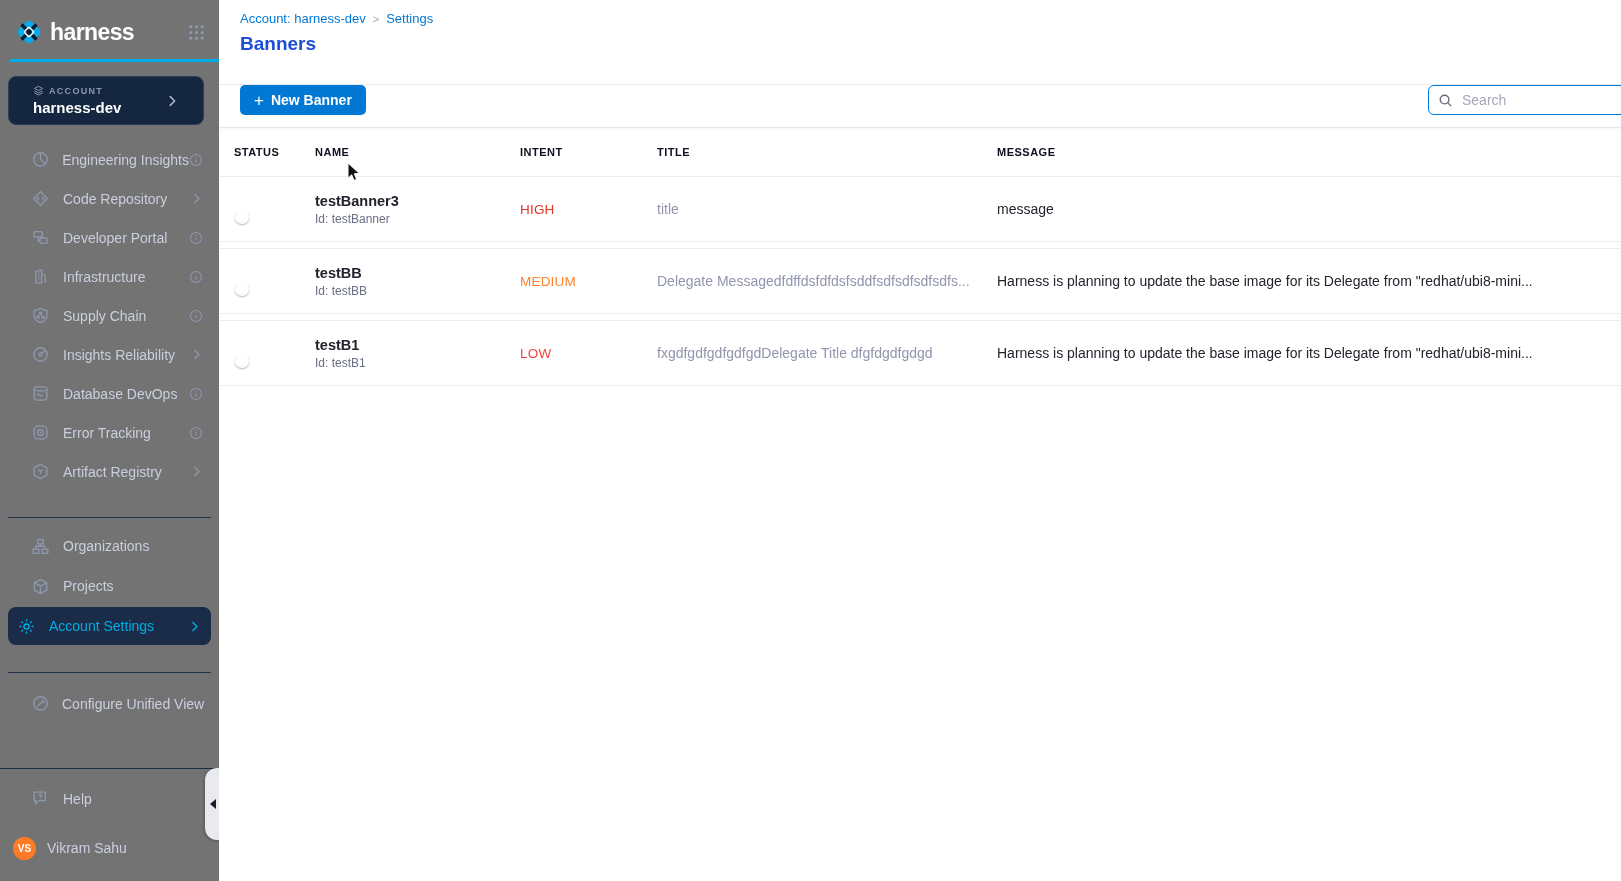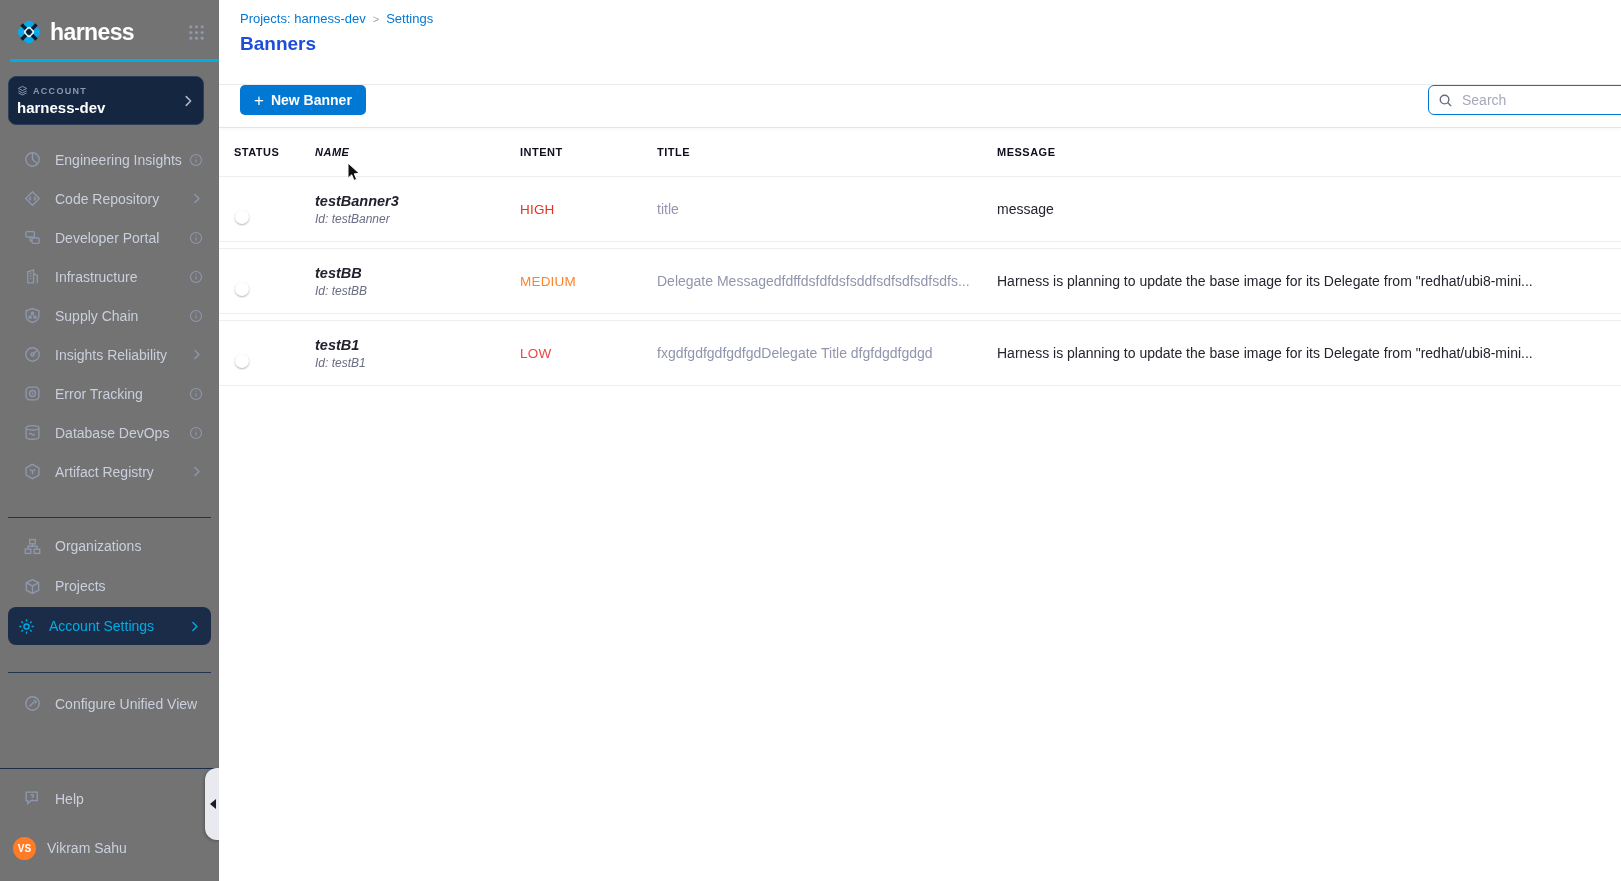--- a/index.html
+++ b/index.html
@@ -11,29 +11,29 @@
 
   
   .sidebar { position:absolute; left:0; top:0; width:219px; height:881px; background:#737373; }
   .logo-row { position:absolute; top:12px; left:14px; right:14px; height:40px; display:flex; align-items:center; }
   .logo-text { color:#fff; font-size:23px; font-weight:bold; letter-spacing:-0.6px; margin-left:6px; }
   .grid-icon { margin-left:auto; color:#8d97ad; cursor:pointer; display:flex; }
   .brand-underline { position:absolute; top:59px; left:10px; width:209px; height:3px; background:#00ade4; }
 
   .account-card { position:absolute; top:76px; left:8px; width:196px; height:49px;
     border:1px solid #2c3e59; background:#142640; border-radius:8px;
-    display:flex; align-items:center; padding:0 8px; cursor:pointer; }
+    display:flex; align-items:center; padding:0 24px; cursor:pointer; }
   .account-texts { flex:1; }
   .account-label { font-size:9px; letter-spacing:1.3px; color:#8d97ad; font-weight:bold;
     display:flex; align-items:center; gap:5px; }
   .account-value { font-size:15px; color:#ffffff; font-weight:bold; margin-top:3px; }
   .account-chevron { color:#aeb5c7; display:flex; }
 
   .nav-group { position:absolute; left:0; right:0; }
-  .nav-item { height:39px; display:flex; align-items:center; padding:0 16px 0 24px; cursor:pointer; font-size:14px; }
+  .nav-item { height:39px; display:flex; align-items:center; padding:0 16px 0 32px; cursor:pointer; font-size:14px; }
   .nav-item .ico { width:18px; margin-right:13px; color:#8d97ad; display:flex; align-items:center; }
   .nav-item .lbl { flex:1; color:#c9cfdd; white-space:nowrap; }
   .nav-item .trail { color:#8d97ad; display:flex; align-items:center; }
   .nav-item.tall { height:40px; }
   .nav-item.active { background:#1b2c48; border-radius:8px; margin:1px 8px; padding:0 10px; height:38px; }
   .nav-item.active .lbl, .nav-item.active .ico, .nav-item.active .trail { color:#00ade4; }
   .sb-divider { position:absolute; left:8px; right:8px; height:1px; background:#22334d; }
 
   .help-row { position:absolute; top:779px; left:0; right:0; }
   .user-row { position:absolute; top:831px; left:0; right:0; height:34px; display:flex; align-items:center; padding-left:13px; cursor:pointer; }
@@ -64,21 +64,21 @@
   .search-box .mag { color:#676b7e; display:flex; margin-right:7px; }
   .search-input { border:none; outline:none; font-size:14px; color:#454554; width:100%; font-family:inherit; background:transparent; }
   .search-input::placeholder { color:#a6a8bc; }
 
   .toolbar-line { position:absolute; top:127px; left:0; right:0; height:1px; background:#e4e4ea; box-shadow:0 1px 3px rgba(31,34,66,.08); }
 
   .table { position:absolute; top:138px; left:0; right:0; }
   .thead { display:flex; align-items:center; height:28px; padding-left:15px;
     font-size:11px; font-weight:bold; letter-spacing:.5px; color:#0f0f1e; }
   .c-status { width:81px; flex:none; }
-  .c-name { width:205px; flex:none;font-style:italic; }
+  .c-name { width:205px; flex:none; }
   .c-intent { width:137px; flex:none; }
   .c-title { width:340px; flex:none; white-space:nowrap; overflow:hidden; text-overflow:ellipsis; }
   .c-message { flex:1; min-width:0; white-space:nowrap; overflow:hidden; text-overflow:ellipsis; }
   .tbody { margin-top:10px; }
   .trow { height:66px; margin-bottom:6px; background:#fff; border-top:1px solid #ededf2; border-bottom:1px solid #ededf2;
     display:flex; align-items:center; padding-left:15px; cursor:pointer; }
   .toggle { width:28px; height:16px; background:#e0e1ea; border-radius:9px; position:relative; cursor:pointer; }
   .toggle::after { content:""; position:absolute; left:1px; top:1px; width:14px; height:14px;
     background:#fff; border-radius:50%; box-shadow:0 1px 2px rgba(0,0,0,.3); }
   .banner-name { font-size:14.5px; font-weight:bold; color:#22222e; }
@@ -242,44 +242,44 @@
       <span class="trail">
         <svg width="13" height="13" viewBox="0 0 16 16" fill="none" stroke="currentColor" stroke-width="1.7" stroke-linecap="round" stroke-linejoin="round">
             <path d="M6 3l5 5-5 5"></path>
           </svg>
       </span>
     </div>
 
     <div class="nav-item">
       <span class="ico">
         <svg width="17" height="17" viewBox="0 0 16 16" fill="none" stroke="currentColor" stroke-width="1.3">
+            <ellipse cx="8" cy="3.6" rx="6" ry="2.1"></ellipse>
+            <path d="M2 3.6v8.6c0 1.2 2.7 2.2 6 2.2s6-1 6-2.2V3.6"></path>
+            <path d="M4.7 9.6c.8-1 1.8-1 2.6 0s1.9 1 2.7 0"></path>
+          </svg>
+      </span>
+      <span class="lbl">Database DevOps</span>
+      <span class="trail">
+        <svg width="14" height="14" viewBox="0 0 16 16" fill="none" stroke="currentColor" stroke-width="1.3">
+            <circle cx="8" cy="8" r="6.3"></circle>
+            <path d="M8 7.2v3.6"></path>
+            <circle cx="8" cy="4.7" r="0.8" fill="currentColor" stroke="none"></circle>
+          </svg>
+      </span>
+    </div>
+
+    <div class="nav-item">
+      <span class="ico">
+        <svg width="17" height="17" viewBox="0 0 16 16" fill="none" stroke="currentColor" stroke-width="1.3">
             <rect x="2" y="2" width="12" height="12" rx="3.5"></rect>
             <circle cx="8" cy="8" r="2.8"></circle>
             <circle cx="8" cy="8" r="0.9" fill="currentColor" stroke="none"></circle>
           </svg>
       </span>
       <span class="lbl">Error Tracking</span>
-      <span class="trail">
-        <svg width="14" height="14" viewBox="0 0 16 16" fill="none" stroke="currentColor" stroke-width="1.3">
-            <circle cx="8" cy="8" r="6.3"></circle>
-            <path d="M8 7.2v3.6"></path>
-            <circle cx="8" cy="4.7" r="0.8" fill="currentColor" stroke="none"></circle>
-          </svg>
-      </span>
-    </div>
-
-    <div class="nav-item">
-      <span class="ico">
-        <svg width="17" height="17" viewBox="0 0 16 16" fill="none" stroke="currentColor" stroke-width="1.3">
-            <ellipse cx="8" cy="3.6" rx="6" ry="2.1"></ellipse>
-            <path d="M2 3.6v8.6c0 1.2 2.7 2.2 6 2.2s6-1 6-2.2V3.6"></path>
-            <path d="M4.7 9.6c.8-1 1.8-1 2.6 0s1.9 1 2.7 0"></path>
-          </svg>
-      </span>
-      <span class="lbl">Database DevOps</span>
       <span class="trail">
         <svg width="14" height="14" viewBox="0 0 16 16" fill="none" stroke="currentColor" stroke-width="1.3">
             <circle cx="8" cy="8" r="6.3"></circle>
             <path d="M8 7.2v3.6"></path>
             <circle cx="8" cy="4.7" r="0.8" fill="currentColor" stroke="none"></circle>
           </svg>
       </span>
     </div>
 
     <div class="nav-item">
@@ -375,21 +375,21 @@
   </div>
 
   <div class="collapse-handle">
     <span class="tri"></span>
   </div>
 </div>
 
 <div class="main">
 
   <div class="breadcrumb">
-    <a>Projects: harness-dev</a>
+    <a>Account: harness-dev</a>
     <span class="sep">&gt;</span>
     <a>Settings</a>
   </div>
 
   <div class="page-title">Banners</div>
   <div class="header-line"></div>
 
   <button class="new-banner-btn">
     <span class="plus-glyph">+</span>
     <span>New Banner</span>

